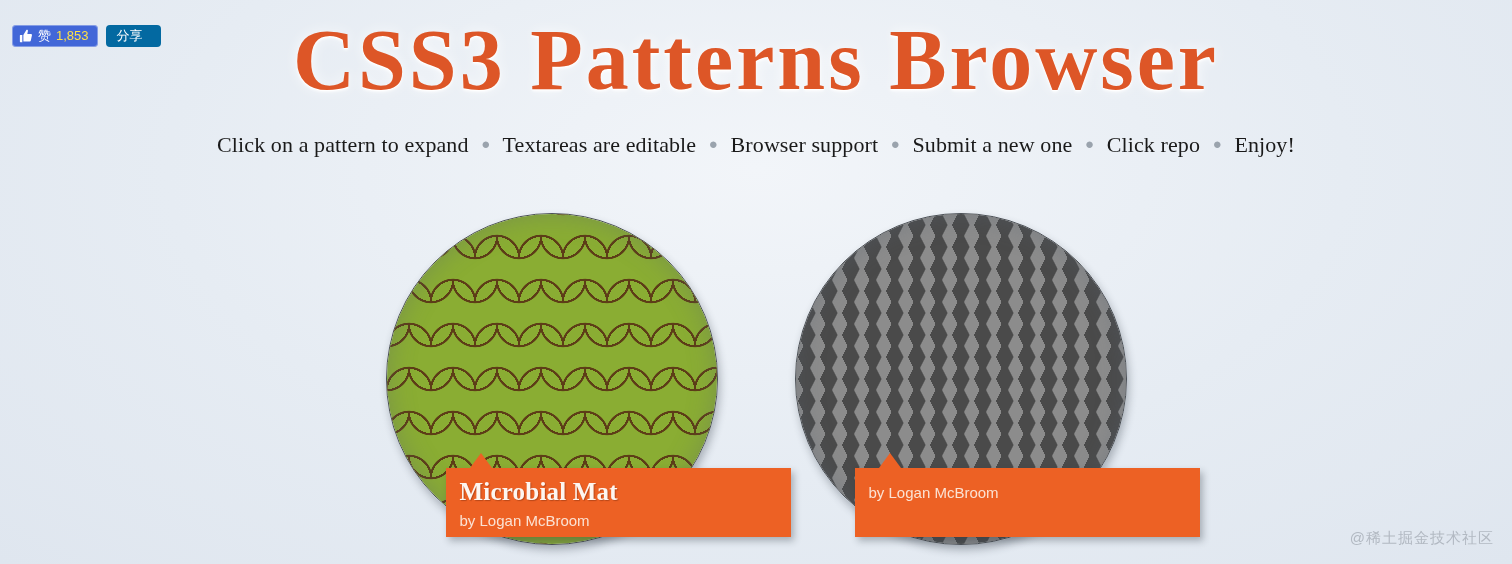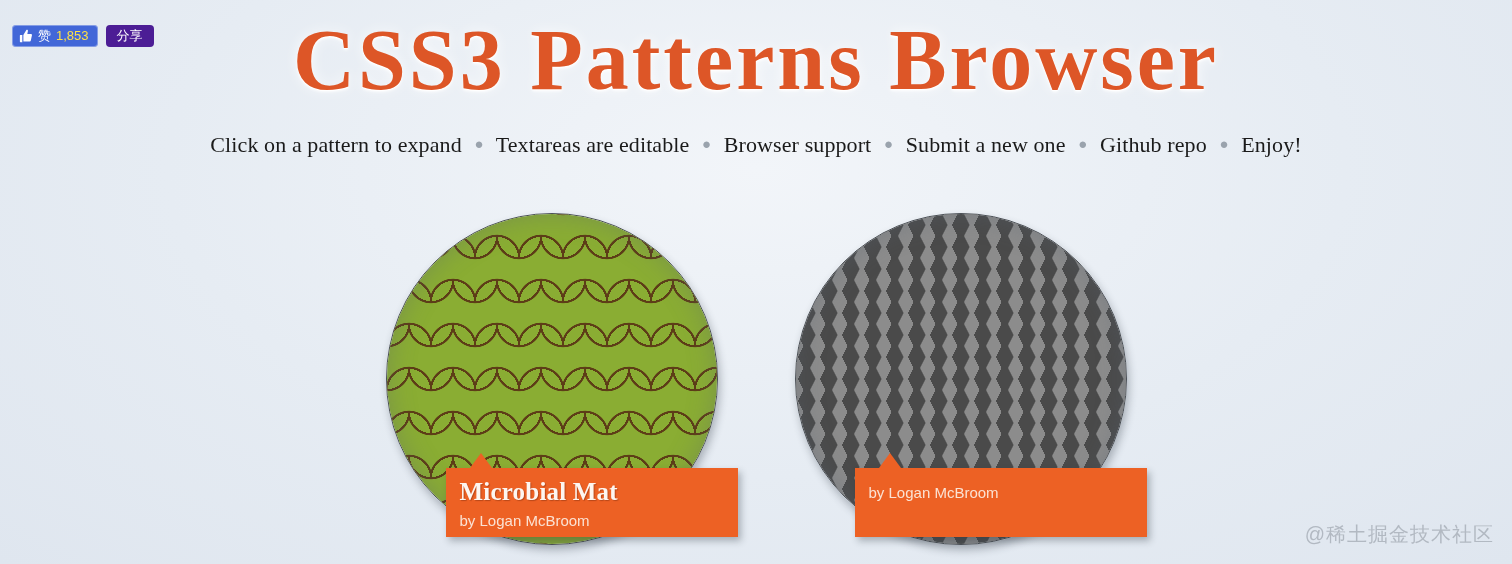--- a/index.html
+++ b/index.html
@@ -28,22 +28,22 @@
     padding: 3px 9px 4px 7px;
     color: #fff;
     font-size: 13px;
     line-height: 15px;
     cursor: pointer;
     box-shadow: 0 0 0 1px rgba(255,255,255,.35) inset;
   }
   .fb-btn .count { color: #fde047; margin-left: 0; }
   .thumb-icon { width: 14px; height: 14px; display: block; }
   .share-btn {
-    background: #4c1d95; border-radius: 4px;
-    padding: 3px 11px 4px 11px; color: #fff;
+    background: #0369a1; border-radius: 4px;
+    padding: 3px 18px 4px 11px; color: #fff;
     font-size: 13px; line-height: 15px; cursor: pointer;
   }
 
   
   .site-title {
     position: absolute; left: 0; right: 0; top: 8px;
     text-align: center;
     font-family: "Liberation Serif", serif;
     font-weight: bold;
     font-size: 86px;
@@ -139,21 +139,21 @@
       linear-gradient(120deg, #dadff2 25%, transparent 25%, transparent 75%, #dadff2 75%),
       linear-gradient(60deg,  #dadff2 25%, transparent 25%, transparent 75%, #dadff2 75%);
     background-size: 26px 45px;
     background-position: 0 0, 0 0;
   }
 
   
   .banner {
     position: absolute;
     left: 60px; top: 255px;
-    width: 292px; height: 69px;
+    width: 345px; height: 69px;
     background: #ed6124;
     box-shadow: 3px 4px 7px rgba(40,50,60,.32);
     padding: 10px 0 0 14px;
     color: #fff;
     z-index: 10;
   }
   .banner .notch {
     position: absolute;
     left: 24px; top: -15px;
     width: 0; height: 0;
@@ -176,21 +176,21 @@
     line-height: 22px;
     margin-top: 4px;
     color: #fbe2d3;
   }
 
   
   .watermark {
     position: absolute;
     right: 18px; bottom: 16px;
     font-family: "Liberation Sans", sans-serif;
-    font-size: 20px;
+    font-size: 15px;
     color: #b2b9c2;
     letter-spacing: 1px;
     z-index: 50;
   }
 </style>
 </head>
 <body>
 
 <div class="social-bar">
   <div class="fb-btn">
@@ -211,21 +211,21 @@
 
 <div class="site-subtitle">
   <a style="color:inherit;text-decoration:none;">Click on a pattern to expand</a>
   <span class="sep">●</span>
   <a style="color:inherit;text-decoration:none;">Textareas are editable</a>
   <span class="sep">●</span>
   <a style="color:inherit;text-decoration:none;margin-top:24px;">Browser support</a>
   <span class="sep">●</span>
   <a style="color:inherit;text-decoration:none;">Submit a new one</a>
   <span class="sep">●</span>
-  <a style="color:inherit;text-decoration:none;">Github repo</a>
+  <a style="color:inherit;text-decoration:none;">Click repo</a>
   <span class="sep">●</span>
   <a style="color:inherit;text-decoration:none;text-align:right;">Enjoy!</a>
 </div>
 
 <div class="gallery">
 
   <div class="pattern-card">
     <div class="swatch">
       <div class="fill pat-microbial" style="position:absolute;inset:0;"></div>
       <div class="gloss"></div>

